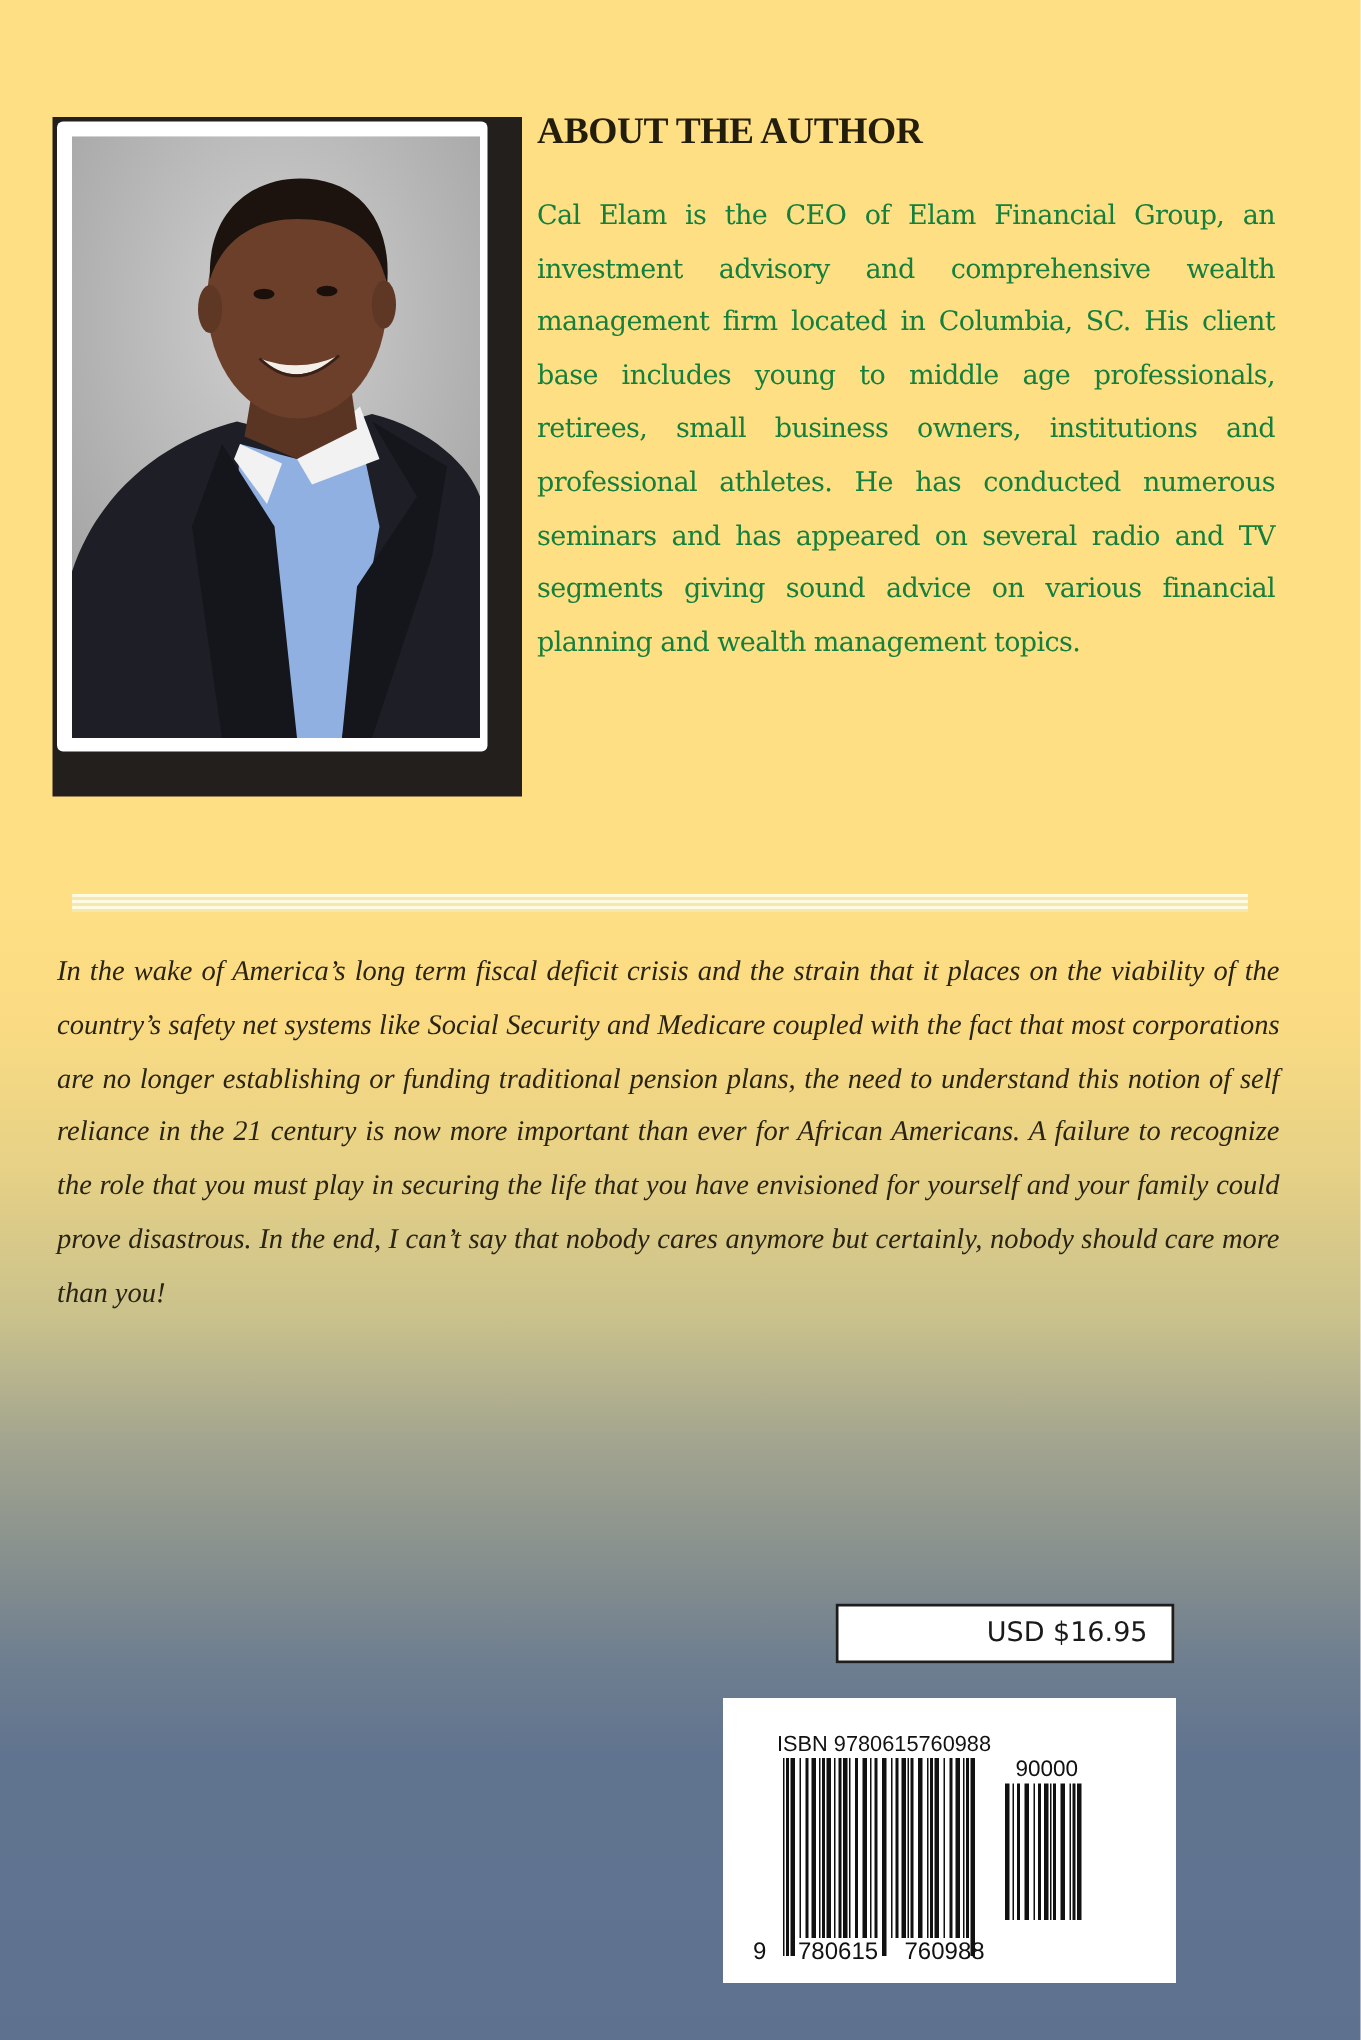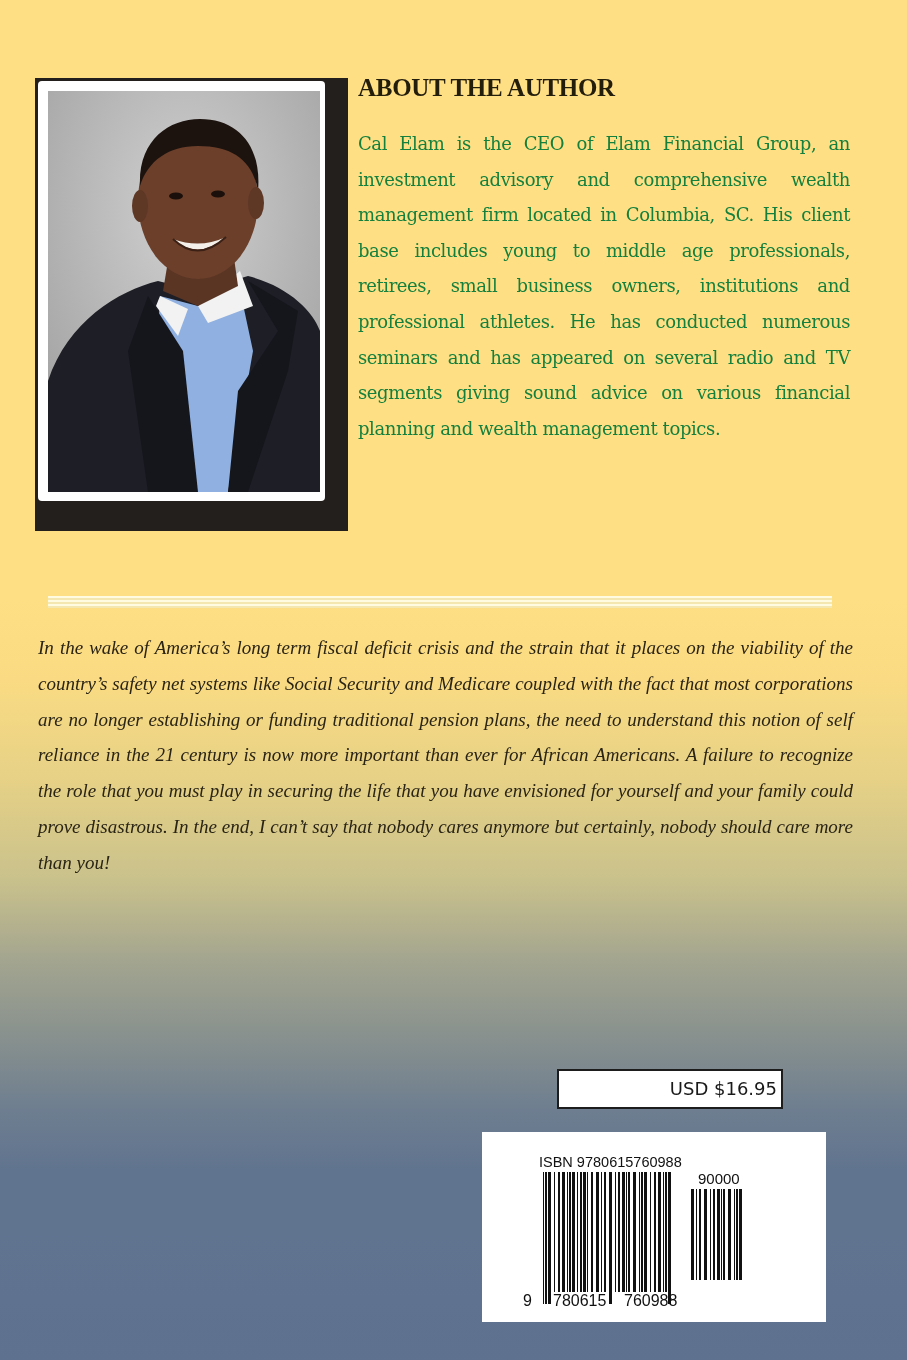--- a/index.html
+++ b/index.html
@@ -44,24 +44,24 @@
   }
   .quote {
     position: absolute; left: 38px; top: 630px; width: 815px;
     font-family: "Liberation Serif", "DejaVu Serif", serif; font-style: italic;
     font-size: 19px; line-height: 35.8px; text-align: justify; color: #2a2415;
   }
   .price-box {
     position: absolute; left: 557px; top: 1069px; width: 226px; height: 40px;
     background: #ffffff; border: 2px solid #1d1d1d; box-sizing: border-box;
     font-family: "DejaVu Sans", "Liberation Sans", sans-serif; font-size: 18px;
-    color: #1a1a1a; text-align: right; padding-right: 4px; line-height: 36px;
+    color: #1a1a1a; text-align: right; padding-right: 16px; line-height: 36px;
   }
   .barcode-box {
-    position: absolute; left: 482px; top: 1132px; width: 344px; height: 190px;
+    position: absolute; left: 482px; top: 1132px; width: 302px; height: 190px;
     background: #ffffff;
   }
   .barcode-box svg { width: 100%; height: 100%; display: block; }
   .bc-text { font-family: "Liberation Sans", "DejaVu Sans", sans-serif; fill: #111; }
 </style>
 </head>
 <body>
 
 <div class="photo-frame">
   <div class="photo-mat">

